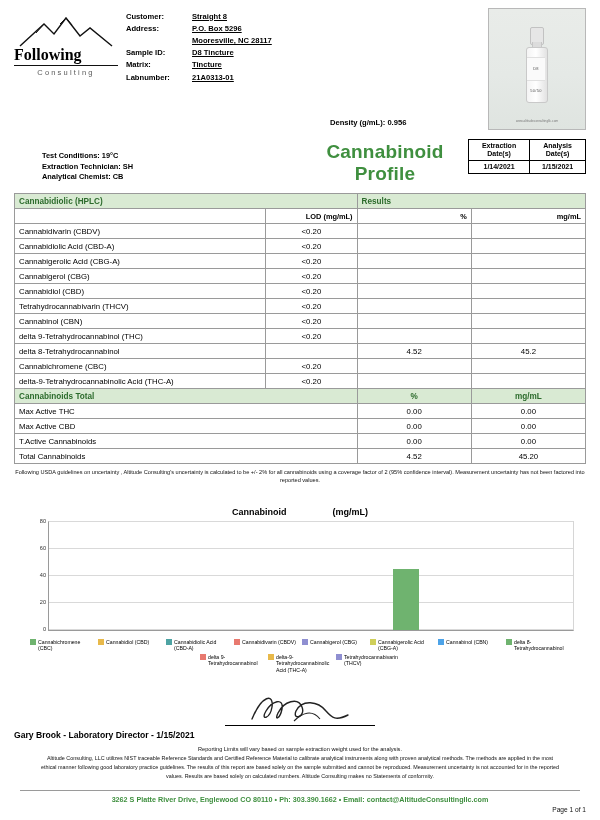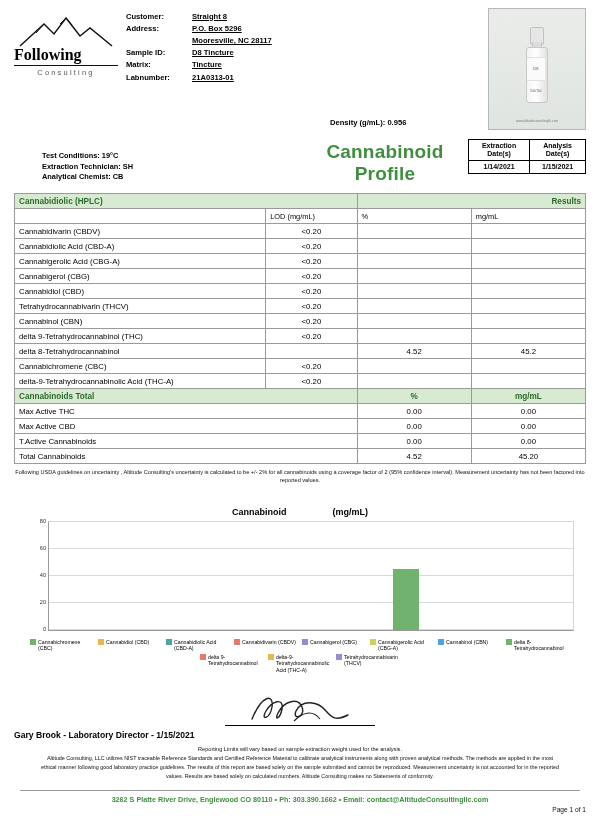--- a/index.html
+++ b/index.html
@@ -199,22 +199,22 @@
     padding: 2.5px 4px;
     vertical-align: middle;
   }
   .results .hdr {
     background: #d9ead3;
     color: #2c6b2c;
     font-weight: bold;
     font-size: 8.2px;
   }
   .results .sub {
-    text-align: left;
-    font-weight: normal;
+    text-align: right;
+    font-weight: bold;
     font-size: 7.4px;
   }
   .col-analyte { width: 44%; }
   .col-lod { width: 16%; text-align: center; }
   .col-pct { width: 20%; text-align: center; }
   .col-mg { width: 20%; text-align: center; }
   .num { text-align: center; }
 
   .footnote {
     font-size: 5.6px;
@@ -421,21 +421,21 @@
         <td>1/15/2021</td>
       </tr>
     </tbody>
       </table>
   </div>
 
   <table class="results">
     <tbody>
         <tr>
       <td class="hdr" colspan="2">Cannabidiolic (HPLC)</td>
-      <td class="hdr" colspan="2" style="text-align:right">Results</td>
+      <td class="hdr" colspan="2" style="text-align:left">Results</td>
     </tr>
     <tr>
       <td class="col-analyte"></td>
       <td class="col-lod sub">LOD (mg/mL)</td>
       <td class="col-pct sub">%</td>
       <td class="col-mg sub">mg/mL</td>
     </tr>
 
     <tr>
       <td>Cannabidivarin (CBDV)</td>

